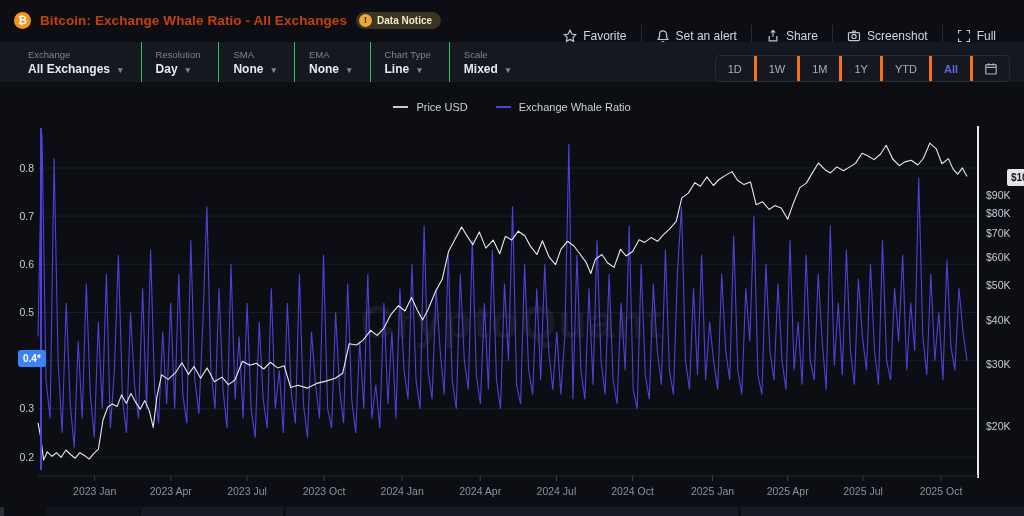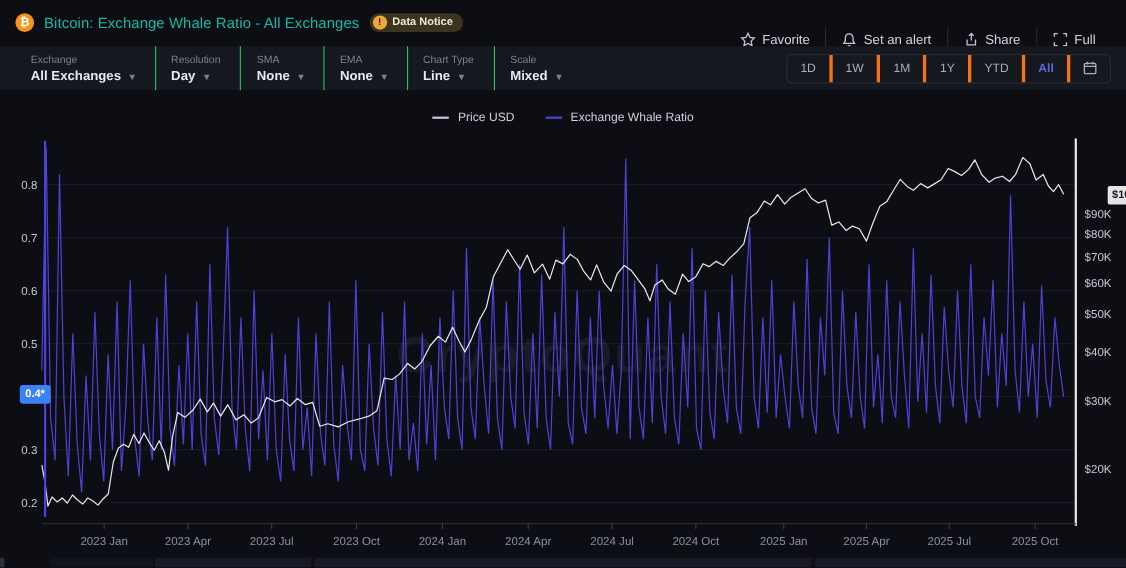--- a/index.html
+++ b/index.html
@@ -11,32 +11,32 @@
     position:relative;
     overflow:hidden;
   }
   
   .topbar{height:40px;display:flex;align-items:center;justify-content:space-between;
     padding:0 14px;position:relative;z-index:6;}
   .topbar-left{display:flex;align-items:center;gap:9px;}
   .btc-icon{width:17px;height:17px;border-radius:50%;background:#f7931a;color:#fff;
     font-weight:bold;font-size:11px;line-height:17px;text-align:center;
     font-family:"DejaVu Sans",sans-serif;}
-  .page-title{font-size:13.5px;font-weight:400;color:#14b8a6;letter-spacing:.1px;}
+  .page-title{font-size:13.5px;font-weight:700;color:#c2410c;letter-spacing:.1px;}
   .notice{display:flex;align-items:center;gap:5px;background:#3a3420;border-radius:10px;
     padding:2px 9px 2px 3px;font-size:10px;font-weight:700;color:#efe8cd;cursor:pointer;}
   .notice-ico{width:13px;height:13px;border-radius:50%;background:#eda73c;color:#33290e;
     font-size:9px;font-weight:800;line-height:13px;text-align:center;}
   .topbar-right{display:flex;align-items:center;}
   .tb-btn{display:flex;align-items:center;gap:6px;padding:0 14px;font-size:12px;
     color:#d2d5db;cursor:pointer;height:22px;margin-top:32px;}
   .tb-btn + .tb-btn{border-left:1px solid #262a34;}
   .tb-btn svg{stroke:#c2c6ce;fill:none;stroke-width:1.2;}
   
-  .toolbar{height:40px;background:#16181f;margin-top:2px;display:flex;align-items:center;
+  .toolbar{height:40px;background:#16181f;margin-top:2px;display:flex;align-items:flex-end;
     justify-content:space-between;padding:0 14px;position:relative;z-index:6;}
   .controls{display:flex;align-items:stretch;height:100%;}
   .ctrl{display:flex;flex-direction:column;justify-content:center;padding:0 18px 0 14px;cursor:pointer;}
   .ctrl + .ctrl{border-left:1px solid #22c55e;}
   .ctrl-label{font-size:9.5px;color:#7d828e;margin-bottom:2px;}
   .ctrl-value{font-size:12px;font-weight:700;color:#e7e9ed;display:flex;align-items:center;gap:8px;}
   .caret::after{content:"▾";font-size:9px;color:#7d828e;}
   .ranges{display:flex;align-items:center;border:1px solid #282c37;border-radius:5px;height:27px;overflow:hidden;}
   .range-btn{padding:0 12px;font-size:11px;color:#a9afb9;display:flex;align-items:center;
     height:100%;cursor:pointer;}
@@ -86,20 +86,28 @@
           <path d="M5.9 12.2a1.2 1.2 0 0 0 2.2 0"></path>
         </svg>
       <span>Set an alert</span>
     </span>
     <span class="tb-btn">
       <svg width="14" height="14" viewBox="0 0 14 14">
           <path d="M3.2 7v4.8h7.6V7"></path>
           <path d="M7 1.6v6.2M4.8 3.6L7 1.4l2.2 2.2"></path>
         </svg>
       <span>Share</span>
+    </span>
+    <span class="tb-btn">
+      <svg width="14" height="14" viewBox="0 0 14 14">
+          <rect x="1.5" y="3.6" width="11" height="8" rx="1"></rect>
+          <circle cx="7" cy="7.4" r="2.1"></circle>
+          <path d="M5 3.6l1-1.6h2l1 1.6"></path>
+        </svg>
+      <span>Screenshot</span>
     </span>
     <span class="tb-btn">
       <svg width="14" height="14" viewBox="0 0 14 14">
           <path d="M1.5 4.5v-3h3M9.5 1.5h3v3M12.5 9.5v3h-3M4.5 12.5h-3v-3"></path>
         </svg>
       <span>Full</span>
     </span>
   </div>
 </header>
 

